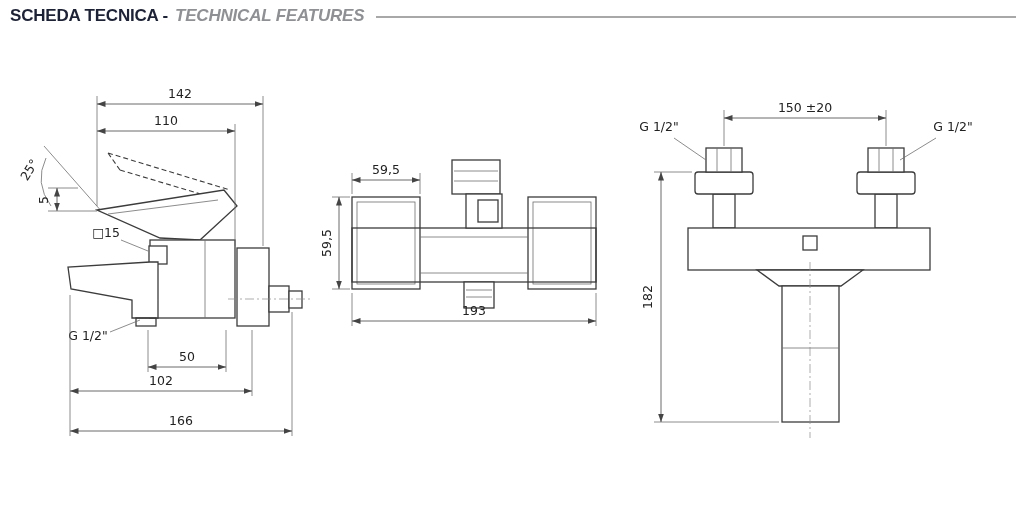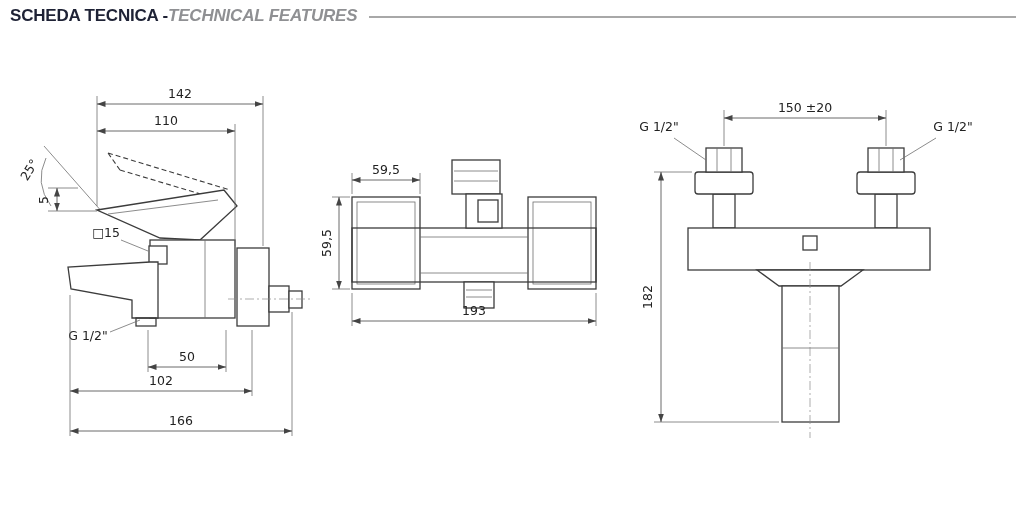--- a/index.html
+++ b/index.html
@@ -1,20 +1,20 @@
 <!DOCTYPE html>
 <html><head>
 <meta charset="utf-8">
 <style>
   html,body{margin:0;padding:0;background:#ffffff;}
   .stage{position:relative;width:1024px;height:505px;background:#fff;overflow:hidden;
          font-family:"Liberation Sans",sans-serif;}
   .header{position:absolute;top:6px;left:10px;right:8px;display:flex;align-items:center;z-index:2;}
   .t1{font-weight:bold;font-size:17px;color:#1e2235;letter-spacing:-0.2px;white-space:pre;}
-  .t2{font-weight:bold;font-style:italic;font-size:17px;color:#8f9093;margin-left:0;
+  .t2{font-weight:bold;font-style:italic;font-size:17px;color:#8f9093;margin-left:7px;
       letter-spacing:-0.2px;white-space:pre;}
   .rule{flex:1;height:2px;background:#a8a8a8;margin-left:12px;margin-top:1px;}
   svg{position:absolute;top:0;left:0;}
   .ln{fill:none;stroke:#3c3c3c;stroke-width:1.3;}
   .lnf{fill:#fff;stroke:#3c3c3c;stroke-width:1.3;}
   .tn{fill:none;stroke:#6e6e6e;stroke-width:0.8;}
   .dm{fill:none;stroke:#5a5a5a;stroke-width:0.9;}
   .dsh{fill:none;stroke:#3c3c3c;stroke-width:1.1;stroke-dasharray:5 3;}
   .cl{fill:none;stroke:#8a8a8a;stroke-width:0.7;stroke-dasharray:9 3 2 3;}
   text.dim{font-family:"DejaVu Sans",sans-serif;font-size:12.5px;fill:#222;text-anchor:middle;}

